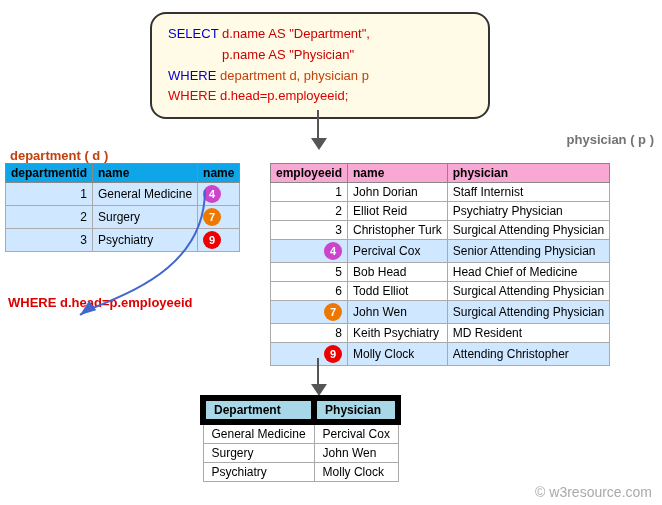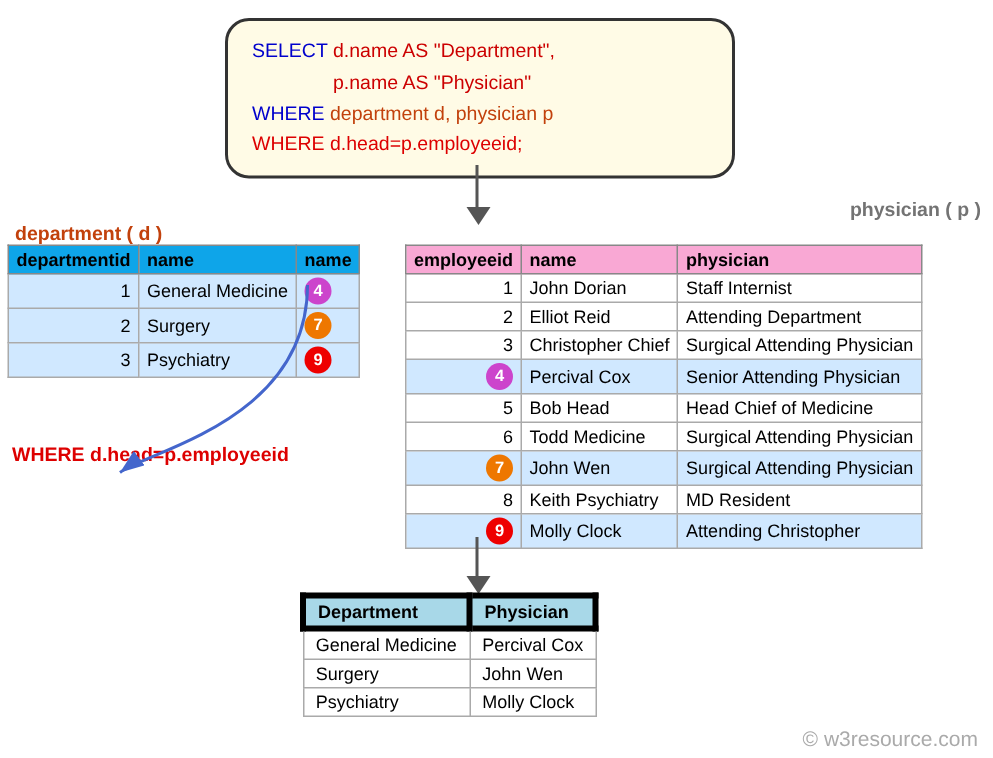--- a/index.html
+++ b/index.html
@@ -183,21 +183,21 @@
     
     .result-table {
       position: absolute;
       top: 395px;
       left: 200px;
       border-collapse: collapse;
       font-size: 12px;
     }
     .result-table th {
       background: #a8d8e8;
-      border: 4px solid #000000;
+      border: 6px solid #000000;
       padding: 2px 8px;
       text-align: left;
     }
     .result-table td {
       border: 1px solid #aaa;
       padding: 2px 8px;
       background: #fff;
     }
 
     
@@ -263,40 +263,40 @@
   </thead>
   <tbody>
     <tr>
       <td class="num">1</td>
       <td>John Dorian</td>
       <td>Staff Internist</td>
     </tr>
     <tr>
       <td class="num">2</td>
       <td>Elliot Reid</td>
-      <td>Attending Department</td>
+      <td>Psychiatry Physician</td>
     </tr>
     <tr>
       <td class="num">3</td>
-      <td>Christopher Chief</td>
+      <td>Christopher Turk</td>
       <td>Surgical Attending Physician</td>
     </tr>
     <tr class="highlighted">
       <td class="num"><span class="badge badge-4">4</span></td>
       <td>Percival Cox</td>
       <td>Senior Attending Physician</td>
     </tr>
     <tr>
       <td class="num">5</td>
       <td>Bob Head</td>
       <td>Head Chief of Medicine</td>
     </tr>
     <tr>
       <td class="num">6</td>
-      <td>Todd Medicine</td>
+      <td>Todd Elliot</td>
       <td>Surgical Attending Physician</td>
     </tr>
     <tr class="highlighted">
       <td class="num"><span class="badge badge-7">7</span></td>
       <td>John Wen</td>
       <td>Surgical Attending Physician</td>
     </tr>
     <tr>
       <td class="num">8</td>
       <td>Keith Psychiatry</td>

